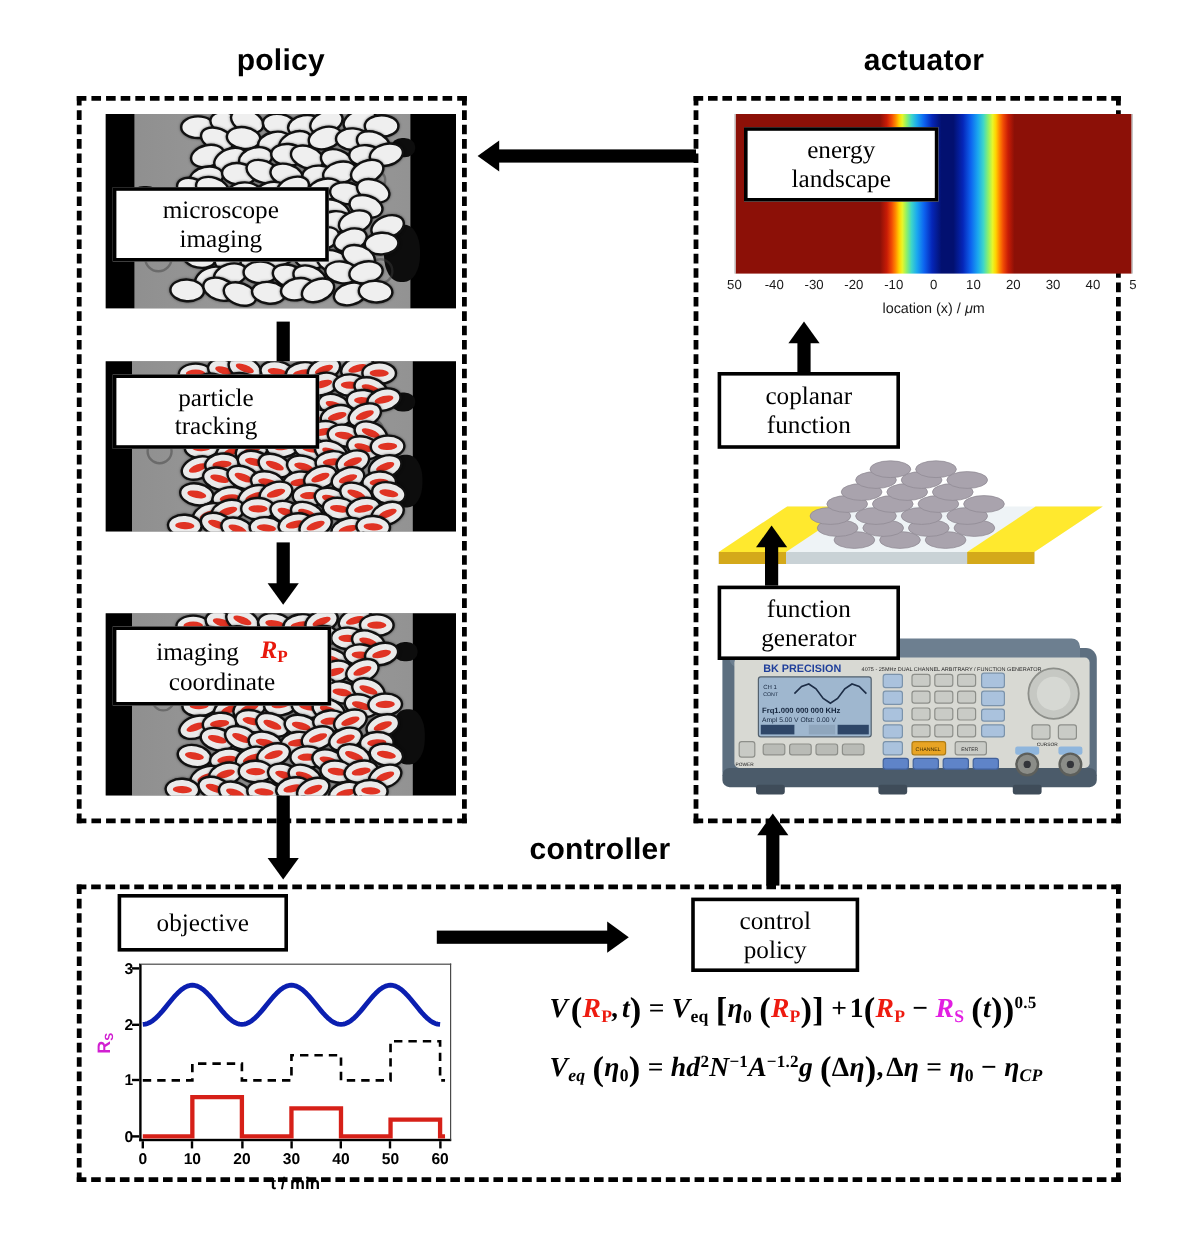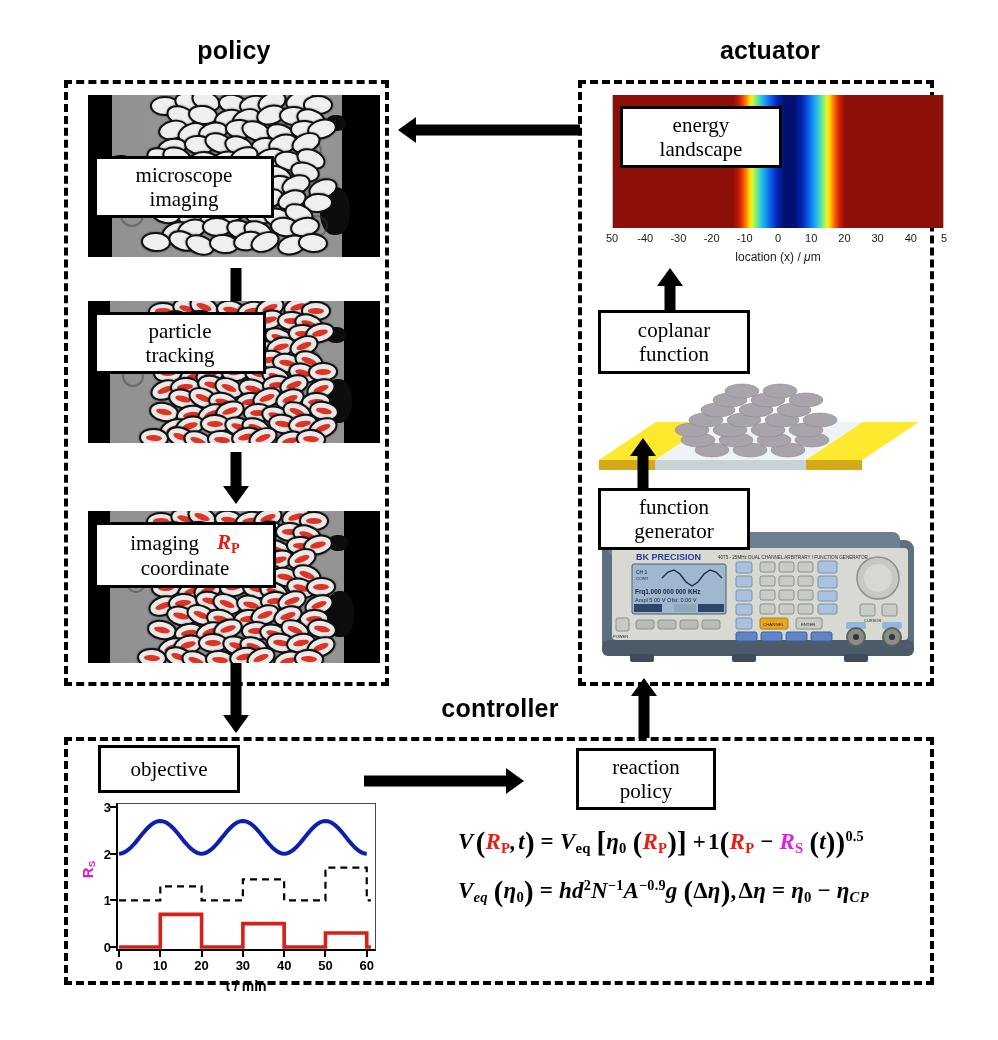--- a/index.html
+++ b/index.html
@@ -1023,34 +1023,34 @@
 </div>
 <div class="chart-xlabel" style="left:116px;top:978px;width:260px;">t / min</div>
 <div class="chart-ylabel" style="left:68px;top:860px;width:40px;text-align:center;">R<span style="font-size:.66em;vertical-align:-.3em">S</span></div>
 
 <div class="arrow-h right abs" style="left:364px;top:766px;width:160px;height:30px;">
   <div class="shaft" style="left:0;right:14px;"></div>
   <div class="head"></div>
 </div>
 
 <div class="label-box abs" style="left:576px;top:748px;width:140px;height:62px;">
-  <span class="ln">reaction</span>
+  <span class="ln">control</span>
   <span class="ln">policy</span>
 </div>
 
 <div class="eqs" style="left:458px;top:826px;width:480px;font-weight:bold;">
   <div class="eq">
     <span class="it">V</span> <span class="brk">(</span><span class="it red">R</span><span class="red sub">P</span><span class="it">, t</span><span class="brk">)</span>
     <span>=</span> <span class="it">V</span><span class="sub">eq</span>
     <span class="brk">[</span><span class="it">η</span><span class="sub">0</span>
     <span class="brk">(</span><span class="it red">R</span><span class="red sub">P</span><span class="brk">)</span><span class="brk">]</span>
     <span>+ 1</span><span class="brk">(</span><span class="it red">R</span><span class="red sub">P</span>
     <span>−</span> <span class="it mag">R</span><span class="mag sub">S</span>
     <span class="brk">(</span><span class="it">t</span><span class="brk">)</span><span class="brk">)</span><span class="sup">0.5</span>
   </div>
   <div class="eq">
     <span class="it">V</span><span class="sub it">eq</span>
     <span class="brk">(</span><span class="it">η</span><span class="sub">0</span><span class="brk">)</span>
-    <span>=</span> <span class="it">hd</span><span class="sup">2</span><span class="it">N</span><span class="sup">−1</span><span class="it">A</span><span class="sup">−0.9</span><span class="it">g</span>
+    <span>=</span> <span class="it">hd</span><span class="sup">2</span><span class="it">N</span><span class="sup">−1</span><span class="it">A</span><span class="sup">−1.2</span><span class="it">g</span>
     <span class="brk">(</span>Δ<span class="it">η</span><span class="brk">)</span>, Δ<span class="it">η</span>
     <span>=</span> <span class="it">η</span><span class="sub">0</span> − <span class="it">η</span><span class="sub it">CP</span>
   </div>
 </div>
 
 </body></html>

